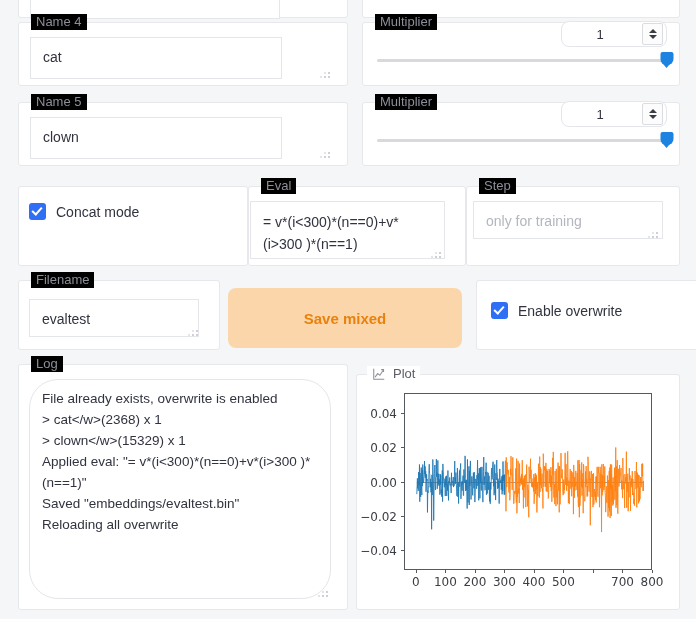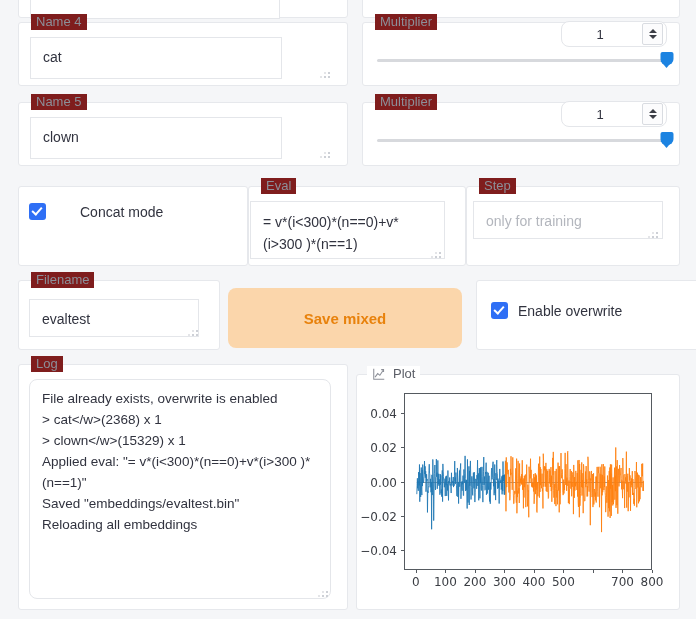--- a/index.html
+++ b/index.html
@@ -24,21 +24,21 @@
     position: absolute;
     background: #ffffff;
     border: 1px solid #e6e8ec;
     border-radius: 3px;
     box-sizing: border-box;
   }
   .legend {
     position: absolute;
     top: -9px;
     left: 12px;
-    background: #7f1d1d;
+    background: #000000;
     padding: 0 5px;
     font-size: 13px;
     color: #8c8f98;
     line-height: 16px;
     white-space: nowrap;
   }
 
   
   .ta {
     position: absolute;
@@ -279,21 +279,21 @@
         <div class="ar dn"></div>
       </div>
     </div>
     <div class="slider" style="left:14px; top:30px; width:290px;">
       <div class="strack"></div>
       <div class="sthumb" style="left:100%;"></div>
     </div>
   </div>
 
   <div class="panel" style="left:18px; top:186px; width:230px; height:80px;">
-    <div class="cbrow" style="left:10px; top:16px;gap:24px;">
+    <div class="cbrow" style="left:10px; top:16px;">
       <div class="cbox"></div>
       <div class="cblabel">Concat mode</div>
     </div>
   </div>
 
   <div class="panel" style="left:248px; top:186px; width:218px; height:80px;">
     <div class="legend">Eval</div>
     <div class="ta" style="left:1px; top:14px; width:195px; height:58px; line-height:22px;">= v*(i&lt;300)*(n==0)+v*(i&gt;300 )*(n==1)</div>
     <div class="grip" style="left:183px; top:63px;">
       <i></i>
@@ -334,27 +334,27 @@
 
   <div class="panel" style="left:476px; top:280px; width:228px; height:70px;">
     <div class="cbrow" style="left:14px; top:21px;">
       <div class="cbox"></div>
       <div class="cblabel">Enable overwrite</div>
     </div>
   </div>
 
   <div class="panel" style="left:18px; top:364px; width:330px; height:246px;">
     <div class="legend">Log</div>
-    <div class="logbox" style="left:10px; top:14px; width:302px; height:220px;">
+    <div class="logbox" style="left:10px; top:14px; width:302px; height:220px;border-radius:29px;">
       <div>File already exists, overwrite is enabled</div>
       <div>&gt; cat&lt;/w&gt;(2368) x 1</div>
       <div>&gt; clown&lt;/w&gt;(15329) x 1</div>
       <div>Applied eval: "= v*(i&lt;300)*(n==0)+v*(i&gt;300 )*(n==1)"</div>
       <div>Saved "embeddings/evaltest.bin"</div>
-      <div>Reloading all embeddings</div>
+      <div>Reloading all overwrite</div>
     </div>
     <div class="grip" style="left:300px; top:224px;">
       <i></i>
         <i></i>
         <i></i>
         <i></i>
         <i></i>
     </div>
   </div>
 

